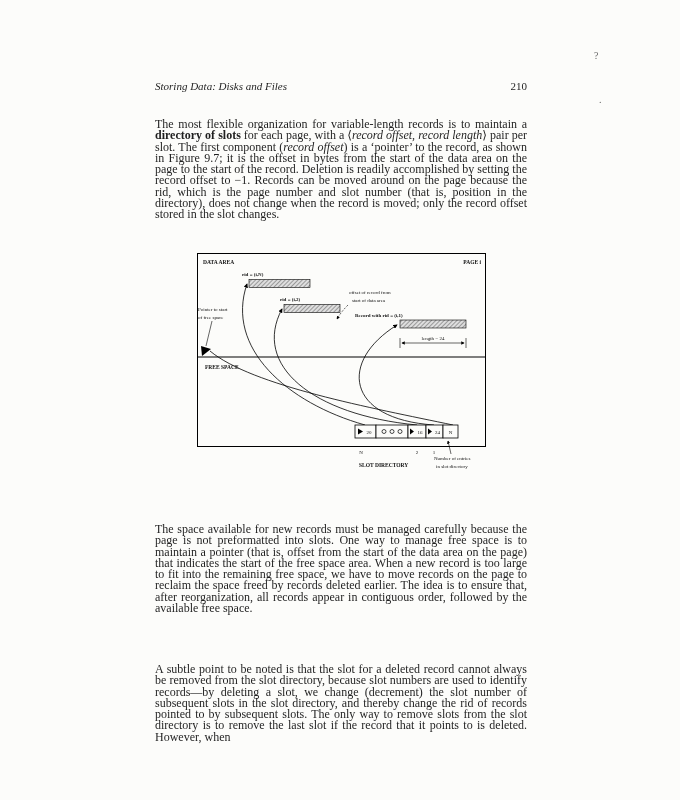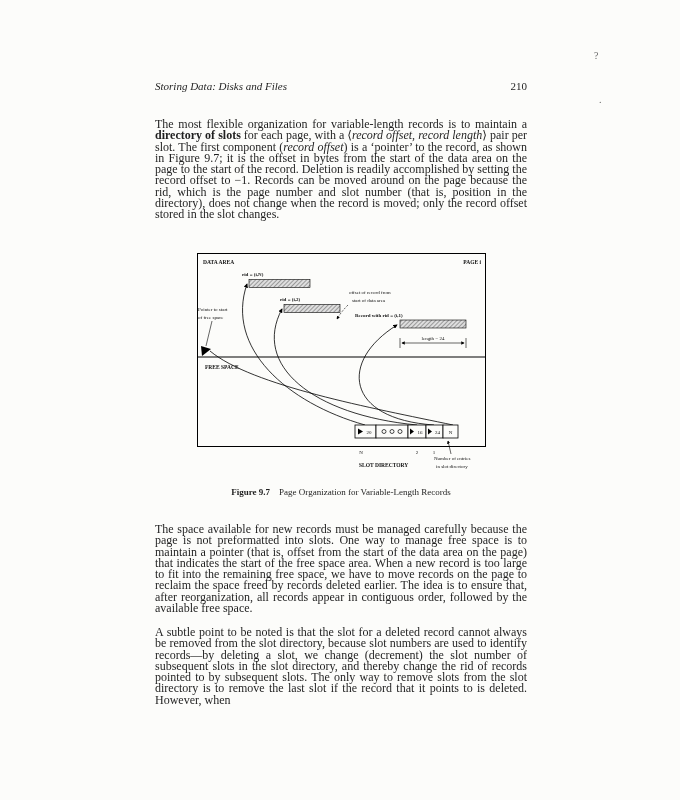--- a/index.html
+++ b/index.html
@@ -14,21 +14,21 @@
     font-size:11px;
   }
   .head-title { font-style:italic; }
   .head-page { font-style:normal; }
   .body-par {
     position:absolute; left:155px; width:372px; margin:0;
     font-size:12px; line-height:11.3px; text-align:justify;
   }
   .p1 { top:119px; }
   .p2 { top:524px; }
-  .p3 { top:627px; }
+  .p3 { top:664px; }
   .b { font-weight:bold; }
   .i { font-style:italic; }
   .figure { position:absolute; left:197px; top:253px; width:290px; height:224px; }
   .figure svg { display:block; }
   .figure text { font-family:"Liberation Serif", serif; fill:#111; }
   .ft  { font-size:5px; }
   .ftb { font-size:5px; font-weight:bold; }
   .fhd { font-size:5.5px; font-weight:bold; }
   .caption {
     position:absolute; left:155px; top:487px; width:372px;
@@ -125,23 +125,20 @@
       <text x="237" y="201" class="ft" text-anchor="middle">1</text>
 
       <text x="162" y="214" class="fhd">SLOT DIRECTORY</text>
 
       <text x="237" y="207" class="ft">Number of entries</text>
       <text x="239" y="215" class="ft">in slot directory</text>
       <line x1="254" y1="201" x2="251" y2="188" stroke="#000" stroke-width="0.6" marker-end="url(#arr)"></line>
     </svg>
   </div>
 
-  <div class="caption">
-    <span class="b">Figure 9.7</span><span>Page Organization for Variable-Length Records</span>
-  </div>
 
   <p class="body-par p2">The space available for new records must be managed carefully because the page is not preformatted into slots. One way to manage free space is to maintain a pointer (that is, offset from the start of the data area on the page) that indicates the start of the free space area. When a new record is too large to fit into the remaining free space, we have to move records on the page to reclaim the space freed by records deleted earlier. The idea is to ensure that, after reorganization, all records appear in contiguous order, followed by the available free space.</p>
   <p class="body-par p3">A subtle point to be noted is that the slot for a deleted record cannot always be removed from the slot directory, because slot numbers are used to identify records—by deleting a slot, we change (decrement) the slot number of subsequent slots in the slot directory, and thereby change the rid of records pointed to by subsequent slots. The only way to remove slots from the slot directory is to remove the last slot if the record that it points to is deleted. However, when</p>
 
   <span class="artifact a1">?</span>
   <span class="artifact a2">.</span>
 
 </div>
 
 </body></html>

